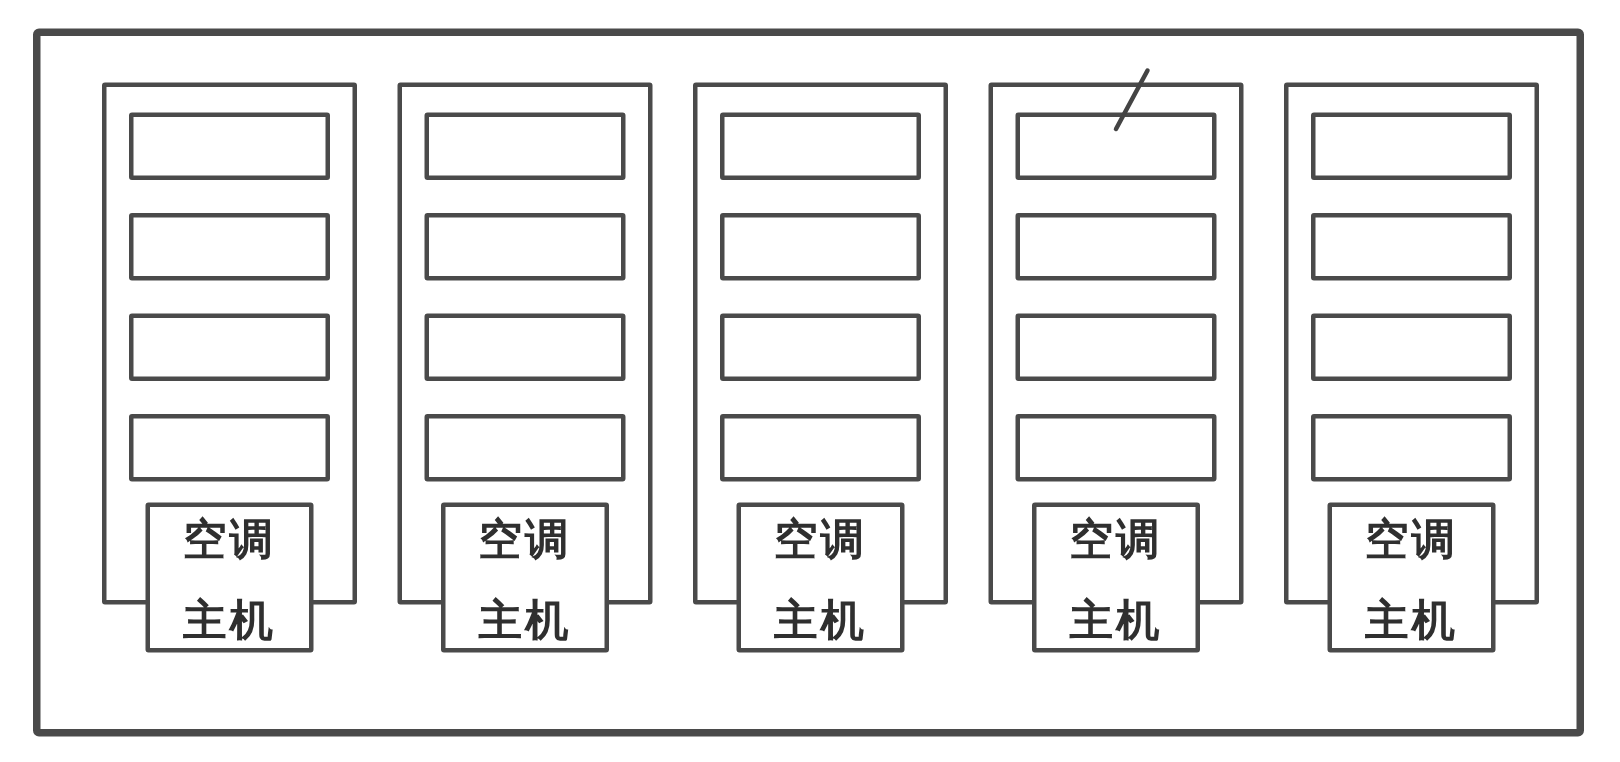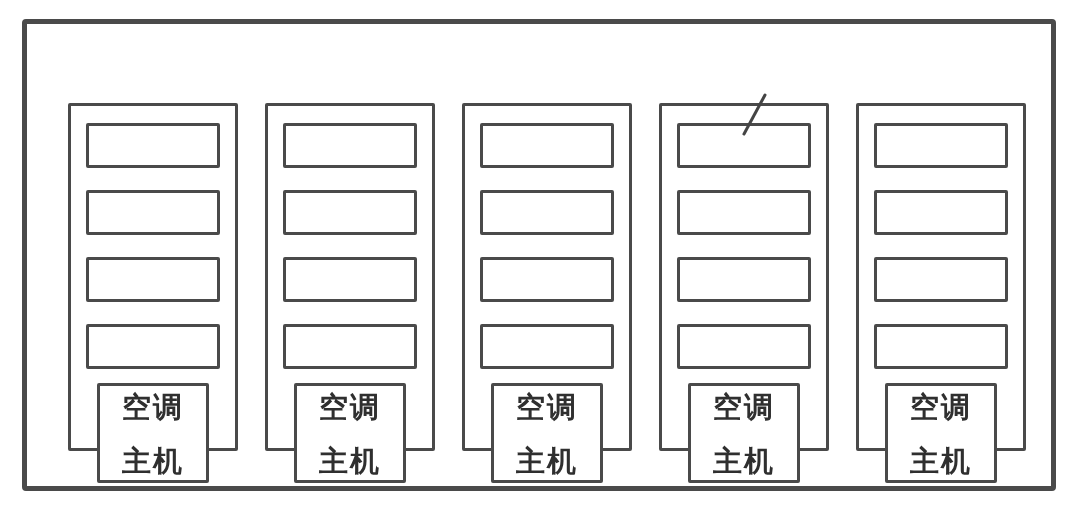--- a/index.html
+++ b/index.html
@@ -34,21 +34,20 @@
     display: flex;
     gap: 27px;
   }
   .cabinet {
     position: relative;
     width: 170px;
     height: 348px;
     border: 3px solid var(--line);
     border-radius: 2px;
     background: var(--bg);
-    margin-top: 48px;
   }
   .slot {
     width: 134px;
     height: 45px;
     border: 3px solid var(--line);
     border-radius: 2px;
     margin: 22px auto 0;
     background: var(--bg);
   }
   .slot.first { margin-top: 17px; }

